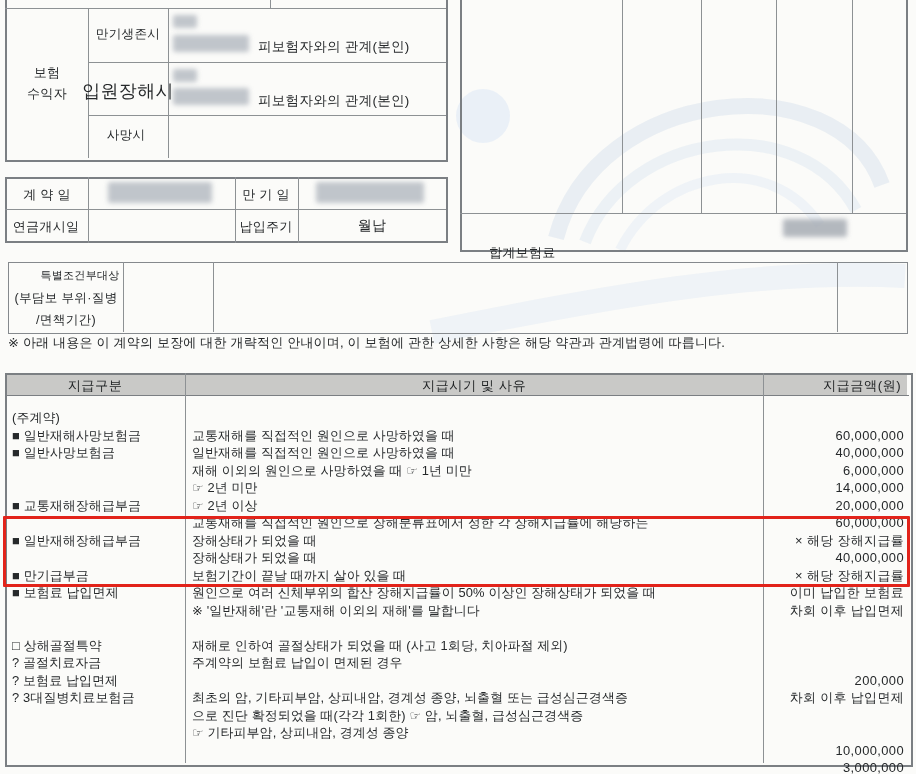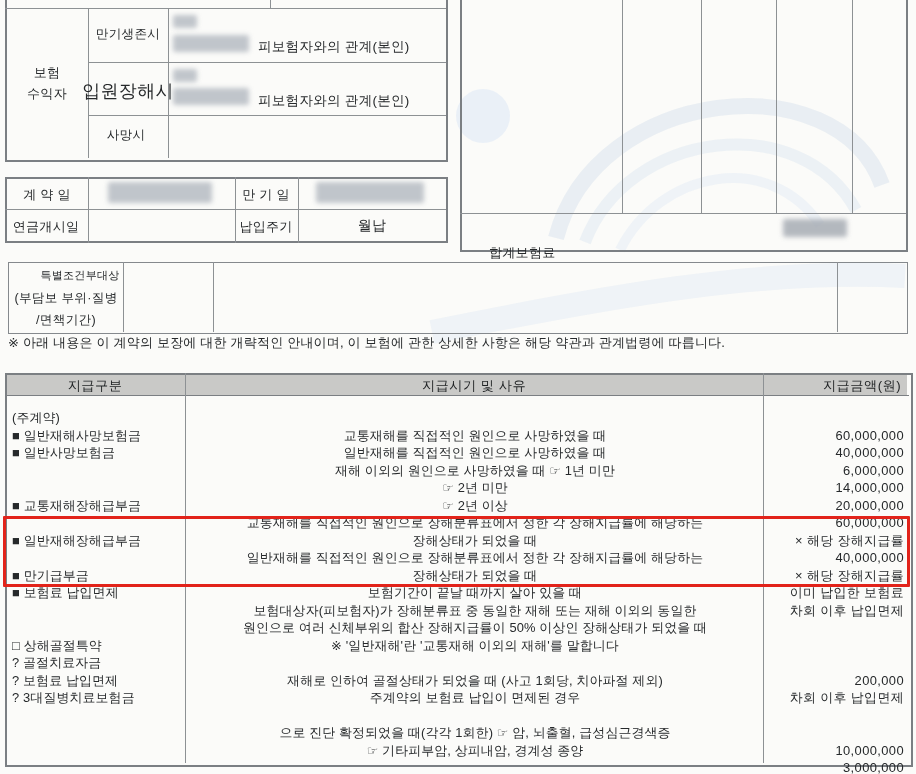--- a/index.html
+++ b/index.html
@@ -118,39 +118,38 @@
     <div class="bline c1">■ 보험료 납입면제</div>
     <div class="bline c1"></div>
     <div class="bline c1"></div>
     <div class="bline c1">□ 상해골절특약</div>
     <div class="bline c1">? 골절치료자금</div>
     <div class="bline c1">? 보험료 납입면제</div>
     <div class="bline c1">? 3대질병치료보험금</div>
     <div class="bline c1"></div>
     <div class="bline c1"></div>
   </div>
-<div class="bcol" id="col-c2" style="left:192px;width:566px;text-align:center;">
+<div class="bcol" id="col-c2" style="left:192px;width:566px;">
     <div class="bline c2"></div>
     <div class="bline c2">교통재해를 직접적인 원인으로 사망하였을 때</div>
     <div class="bline c2">일반재해를 직접적인 원인으로 사망하였을 때</div>
     <div class="bline c2">재해 이외의 원인으로 사망하였을 때 ☞ 1년 미만</div>
     <div class="bline c2">☞ 2년 미만</div>
     <div class="bline c2">☞ 2년 이상</div>
     <div class="bline c2">교통재해를 직접적인 원인으로 장해분류표에서 정한 각 장해지급률에 해당하는</div>
     <div class="bline c2">장해상태가 되었을 때</div>
-    <div class="bline c2">일반재해를 직접적인 원인으로 장해분류표에서 정한 각 장해지급률에 해당하는</div>
     <div class="bline c2">장해상태가 되었을 때</div>
     <div class="bline c2">보험기간이 끝날 때까지 살아 있을 때</div>
-    <div class="bline c2">보험대상자(피보험자)가 장해분류표 중 동일한 재해 또는 재해 이외의 동일한</div>
     <div class="bline c2">원인으로 여러 신체부위의 합산 장해지급률이 50% 이상인 장해상태가 되었을 때</div>
     <div class="bline c2">※ '일반재해'란 '교통재해 이외의 재해'를 말합니다</div>
     <div class="bline c2"></div>
     <div class="bline c2">재해로 인하여 골절상태가 되었을 때 (사고 1회당, 치아파절 제외)</div>
     <div class="bline c2">주계약의 보험료 납입이 면제된 경우</div>
     <div class="bline c2"></div>
+    <div class="bline c2">최초의 암, 기타피부암, 상피내암, 경계성 종양, 뇌출혈 또는 급성심근경색증</div>
     <div class="bline c2">으로 진단 확정되었을 때(각각 1회한) ☞ 암, 뇌출혈, 급성심근경색증</div>
     <div class="bline c2">☞ 기타피부암, 상피내암, 경계성 종양</div>
   </div>
 <div class="bcol" id="col-c3" style="left:766px;width:138px;">
     <div class="bline c3"></div>
     <div class="bline c3">60,000,000</div>
     <div class="bline c3">40,000,000</div>
     <div class="bline c3">6,000,000</div>
     <div class="bline c3">14,000,000</div>
     <div class="bline c3">20,000,000</div>

